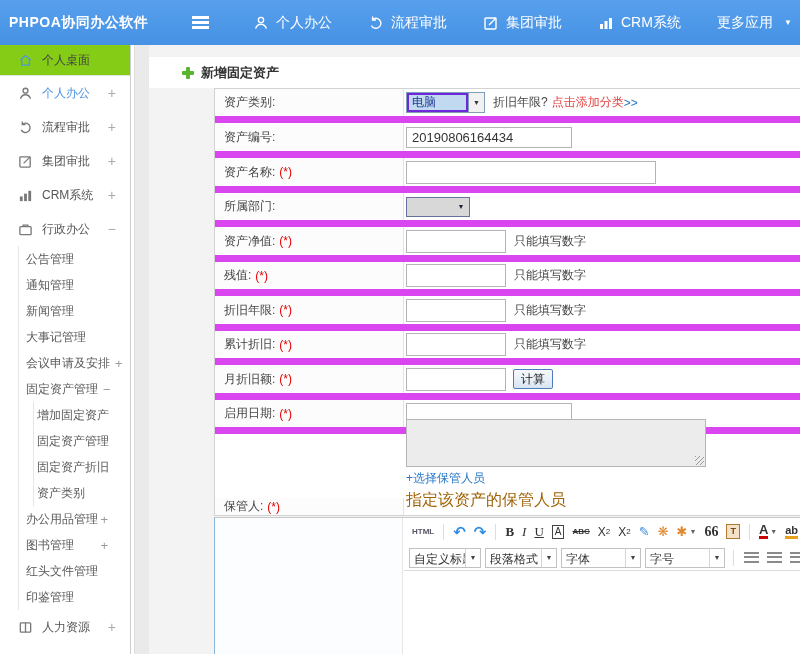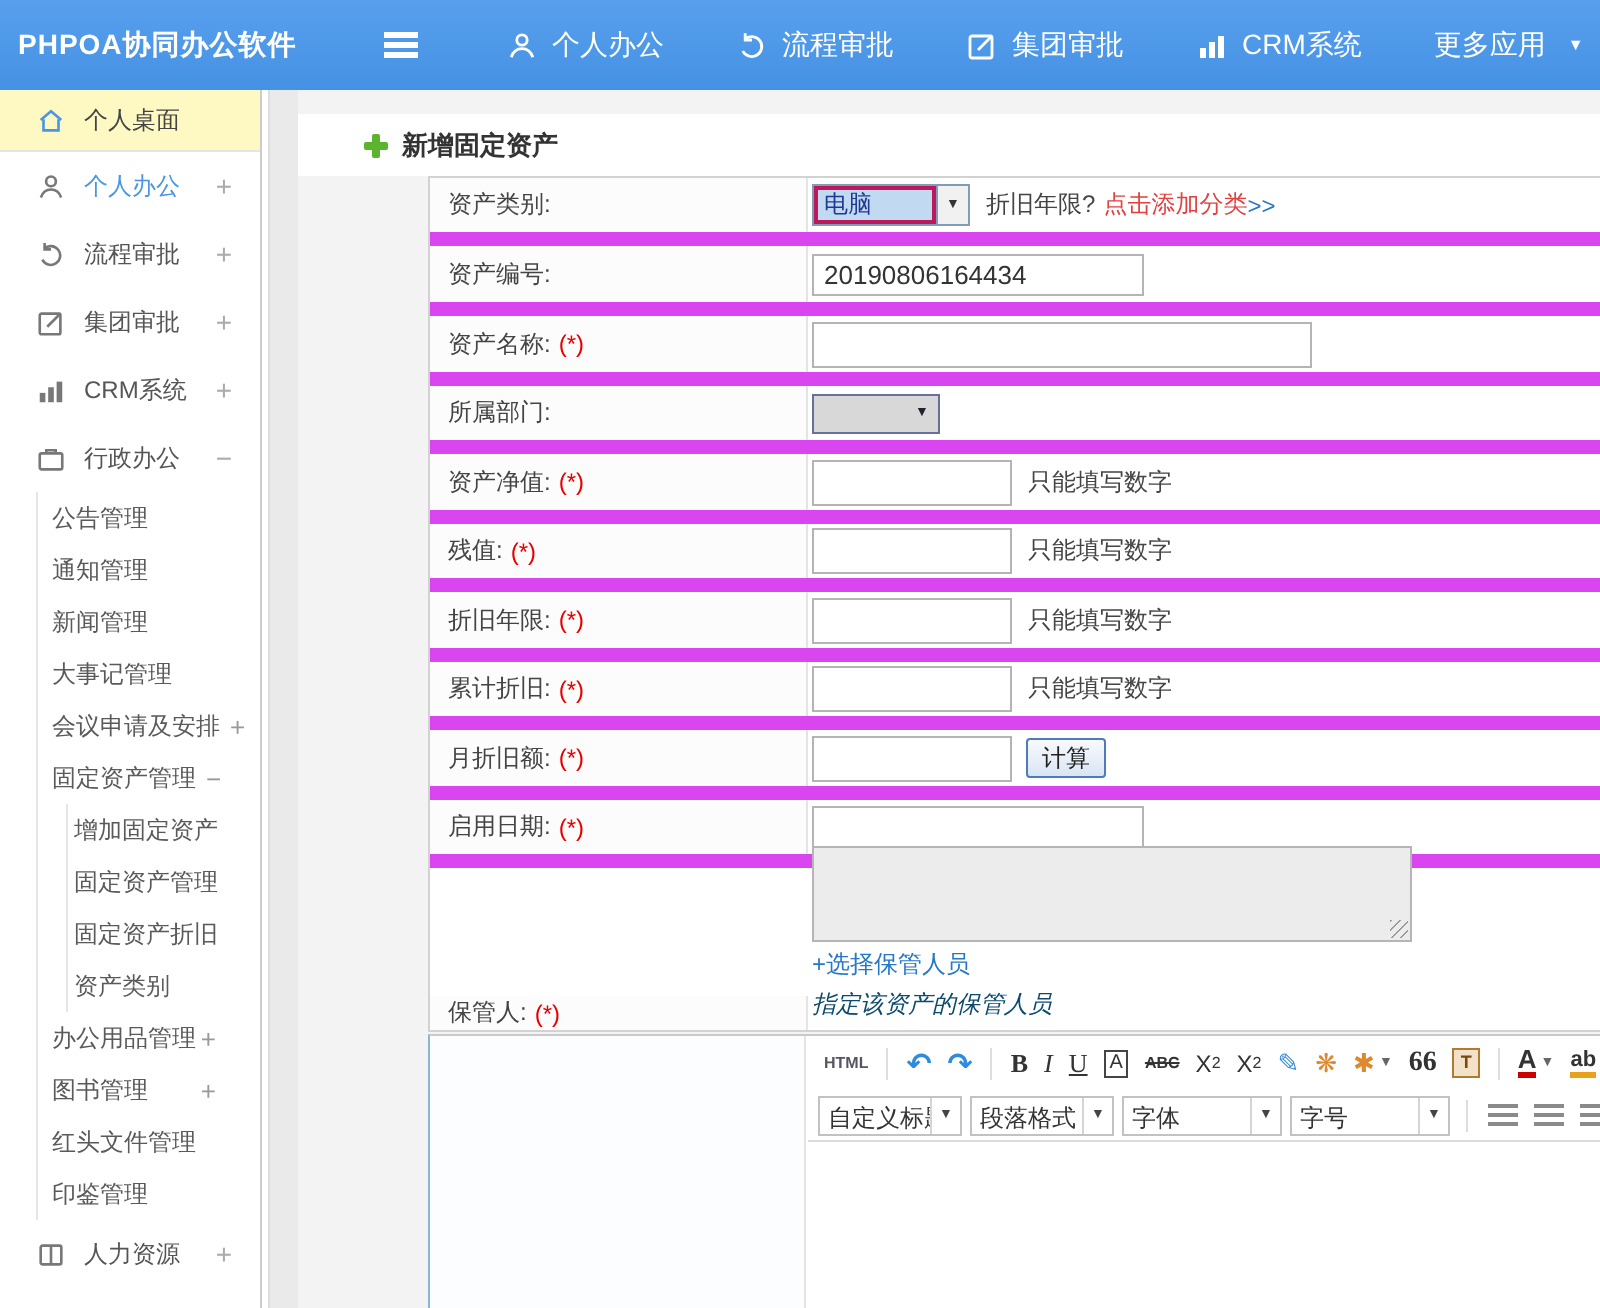--- a/index.html
+++ b/index.html
@@ -26,21 +26,21 @@
     overflow:hidden; flex:none; }
   .gap-strip{ width:4px; background:#fff; border-right:1px solid #ddd; flex:none; }
   .gutter{ width:14px; background:#eaeaea; flex:none; }
   .main{ flex:1; position:relative; background:#f3f3f3; overflow:hidden; }
 
   
   .side-item{ height:34px; display:flex; align-items:center;
     padding:0 14px 0 18px; font-size:12px; color:#555; cursor:pointer; }
   .side-item svg{ width:15px; height:15px; margin-right:9px; color:#787878; flex:none; }
   .side-item .expand{ margin-left:auto; color:#aaa; font-size:14px; }
-  .side-item.desktop{ height:31px; background:#fef9c3; border-bottom:1px solid #e4e4e4; color:#444; }
+  .side-item.desktop{ height:31px; background:#84cc16; border-bottom:1px solid #e4e4e4; color:#444; }
   .side-item.desktop svg{ color:#4a95e5; }
   .side-item.mod-active .mlabel{ color:#4a95e5; }
   .grp1{ margin-left:18px; border-left:1px solid #e5e5e5; }
   .sub-item{ height:26px; display:flex; align-items:center; padding:0 22px 0 7px;
     font-size:12px; color:#5a5a5a; cursor:pointer; white-space:nowrap; }
   .sub-item .expand{ color:#999; font-size:13px; }
   .sub-item .expand.auto{ margin-left:auto; }
   .sub-item .expand.inline{ margin-left:5px; }
   .grp2{ margin-left:14px; border-left:1px solid #e5e5e5; }
   .grp2 .sub-item{ padding-left:3px; }
@@ -64,40 +64,40 @@
     font-size:12px; color:#444; gap:4px; }
   .req{ color:#e60000; font-size:12px; }
   .cell-field{ flex:1; display:flex; align-items:center; padding-left:2px; min-width:0; }
   .txt-input{ height:21px; border:1px solid #b4b4b4; background:#fff; font-size:13px;
     color:#333; padding:0 5px; font-family:inherit; }
   .w166{ width:166px; } .w250{ width:250px; height:23px; } .w100{ width:100px; height:23px; }
   .hint{ font-size:12px; color:#444; margin-left:8px; white-space:nowrap; }
   .link-red{ color:#e34040; font-size:12px; text-decoration:none; cursor:pointer; margin-left:4px; }
   .link-blue{ color:#2577c8; font-size:12px; text-decoration:none; cursor:pointer; }
 
-  .selectbox{ width:79px; height:21px; border:1px solid #7f9db9; background:#be185d;
+  .selectbox{ width:79px; height:21px; border:1px solid #7f9db9; background:#6d28d9;
     display:flex; align-items:stretch; cursor:pointer; }
   .sel-val{ flex:1; margin:2px; background:#c2d9f2; color:#1f3a93; font-size:12px;
     line-height:15px; padding:0 3px; overflow:hidden; }
   .sel-caret{ width:16px; border-left:1px solid #7f9db9; background:#f1f1f1;
     display:flex; align-items:center; justify-content:center; font-size:7px; color:#333; }
   .selectbox.gray{ width:64px; height:20px; border:1px solid #66719c; background:#d8d8d8; }
   .selectbox.gray .sel-val{ background:transparent; }
   .selectbox.gray .sel-caret{ border-left:none; background:transparent; color:#223; }
 
   .calc-btn{ height:20px; margin-left:7px; padding:0 7px; font-size:12px; color:#222;
     border:1px solid #4e7bbd; border-radius:2px; cursor:pointer;
     background:linear-gradient(#f8fafd,#d9e5f3); font-family:inherit; }
 
   .keeper-cell{ flex-direction:column; align-items:flex-start; justify-content:center; gap:3px; padding:6px 0 4px 2px; }
   .keeper-ta{ width:300px; height:48px; background:#ececec; border:1px solid #b5b5b5;
     position:relative; }
   .resize-corner{ position:absolute; right:1px; bottom:1px; width:9px; height:9px;
     background:repeating-linear-gradient(135deg,#9a9a9a 0 1px,transparent 1px 3.2px); }
-  .keeper-note{ font-size:12px; color:#0c4a6e;font-style:italic; }
+  .keeper-note{ font-size:16px; color:#a16207; }
 
   
   .editor-box{ position:absolute; left:65px; top:472px; width:586px; bottom:-1px;
     background:#fff; border-top:1px solid #c9c9c9; border-left:1px solid #8ab4d8; }
   .ed-spacer{ position:absolute; left:0; top:0; bottom:0; width:188px;
     border-right:1px solid #e4e4e4; background:#fcfdfe; }
   .ed-toolbar{ margin-left:189px; }
   .ed-row{ display:flex; align-items:center; padding:0 5px; }
   .ed-row1{ height:27px; gap:2px; }
   .ed-row2{ height:26px; gap:4px; border-bottom:1px solid #dcdcdc; }

